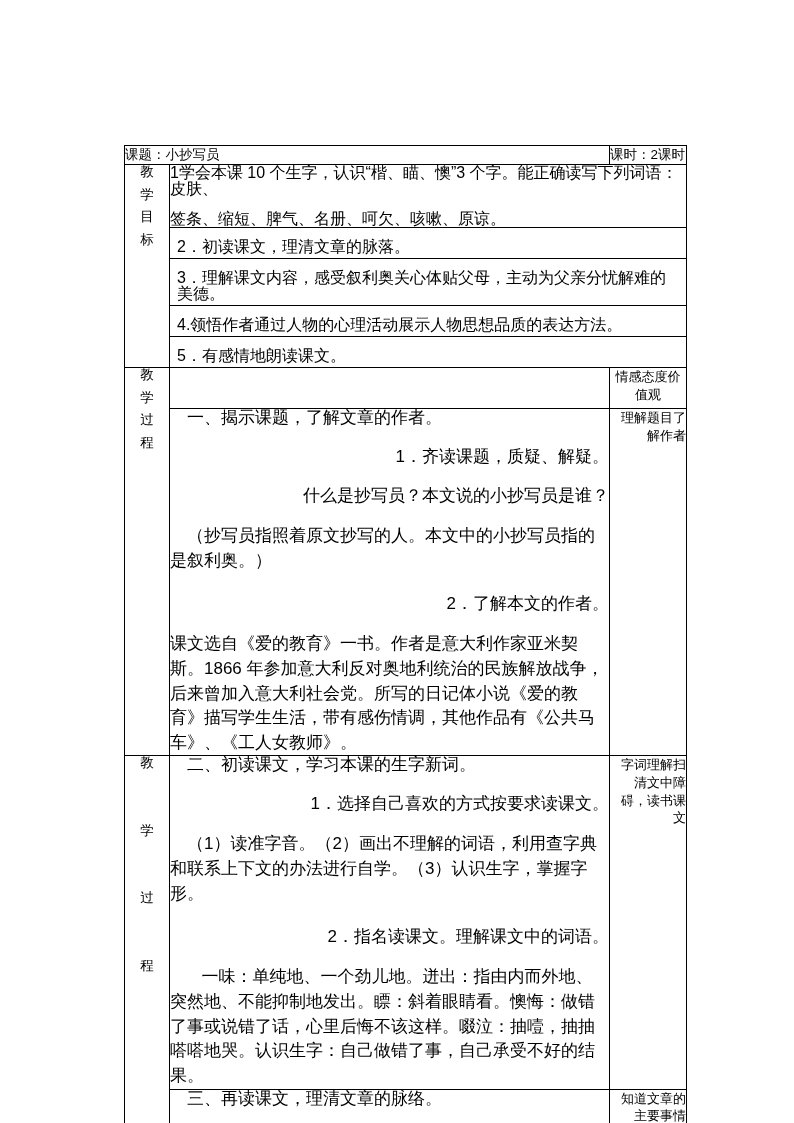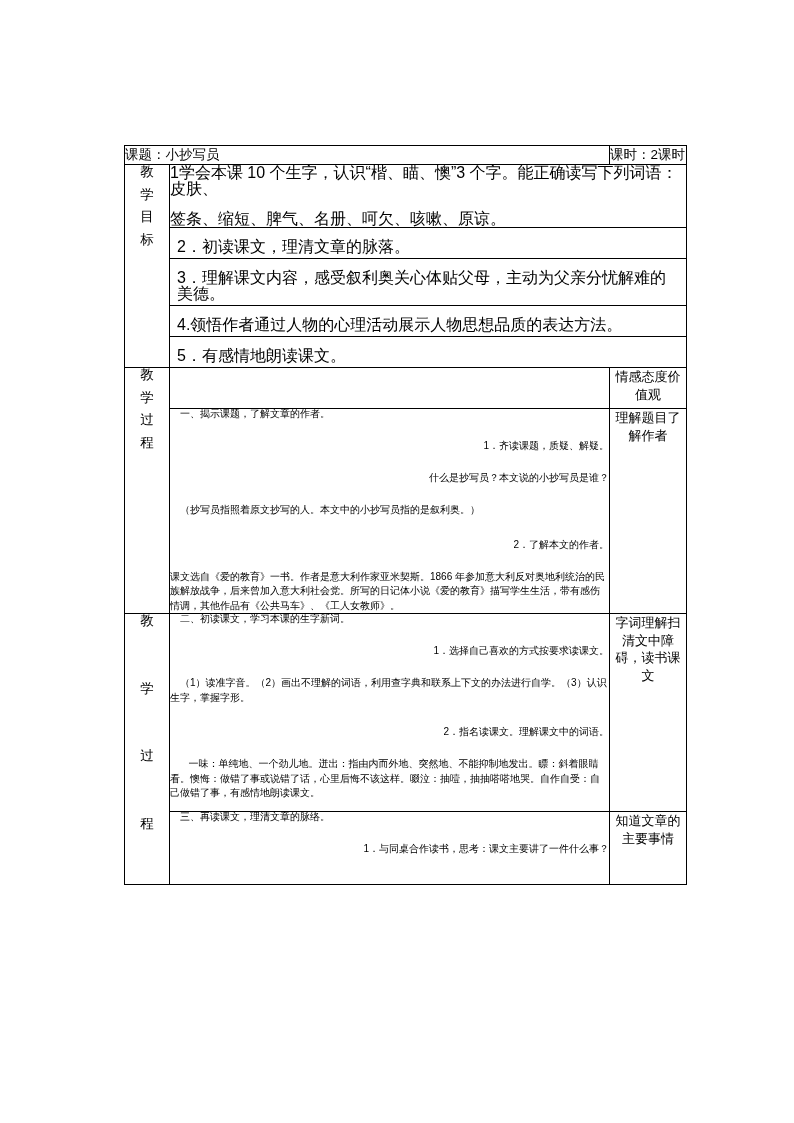--- a/index.html
+++ b/index.html
@@ -76,28 +76,28 @@
   .side-head {
     font-size: 13px;
     line-height: 1.35;
     padding: 5px 5px 5px 6px;
     text-align: center;
   }
   .side-note {
     font-size: 13px;
     line-height: 1.35;
     padding: 6px 5px 6px 6px;
-    text-align: center;
+    text-align: right;
   }
   .side-mid { vertical-align: middle; }
   .side-top { vertical-align: top; }
 
   
   .proc {
-    font-size: 10px;
+    font-size: 17px;
     padding: 7px 9px 9px 7px;
   }
   .proc p {
     margin: 0;
     line-height: 1.0;
   }
   .proc p.sp { margin-top: 22px; text-align: right; }
   .proc p.head { margin: 0 0 0 0; }
   .proc p.tightblock {
     line-height: 1.45;
@@ -191,21 +191,21 @@
           <span>教</span>
           <span>学</span>
           <span>过</span>
           <span>程</span>
         </td>
         <td class="proc">
           <p class="head indent2">二、初读课文，学习本课的生字新词。</p>
           <p class="sp indent1">1．选择自己喜欢的方式按要求读课文。</p>
           <p class="tightblock indent2">（1）读准字音。（2）画出不理解的词语，利用查字典和联系上下文的办法进行自学。（3）认识生字，掌握字形。</p>
           <p class="sp indent1">2．指名读课文。理解课文中的词语。</p>
-          <p class="tightblock indent1">一味：单纯地、一个劲儿地。迸出：指由内而外地、突然地、不能抑制地发出。瞟：斜着眼睛看。懊悔：做错了事或说错了话，心里后悔不该这样。啜泣：抽噎，抽抽嗒嗒地哭。自作自受：自己做错了事，有感情地朗读课文。</p>
+          <p class="tightblock indent1">一味：单纯地、一个劲儿地。迸出：指由内而外地、突然地、不能抑制地发出。瞟：斜着眼睛看。懊悔：做错了事或说错了话，心里后悔不该这样。啜泣：抽噎，抽抽嗒嗒地哭。认识生字：自己做错了事，自己承受不好的结果。</p>
         </td>
         <td class="side-note side-mid">字词理解扫清文中障碍，读书课文</td>
       </tr>
 
       <tr>
         <td class="proc" style="padding-bottom:26px;">
           <p class="head indent2">三、再读课文，理清文章的脉络。</p>
           <p class="sp indent1">1．与同桌合作读书，思考：课文主要讲了一件什么事？</p>
         </td>
         <td class="side-note side-top">知道文章的主要事情</td>

